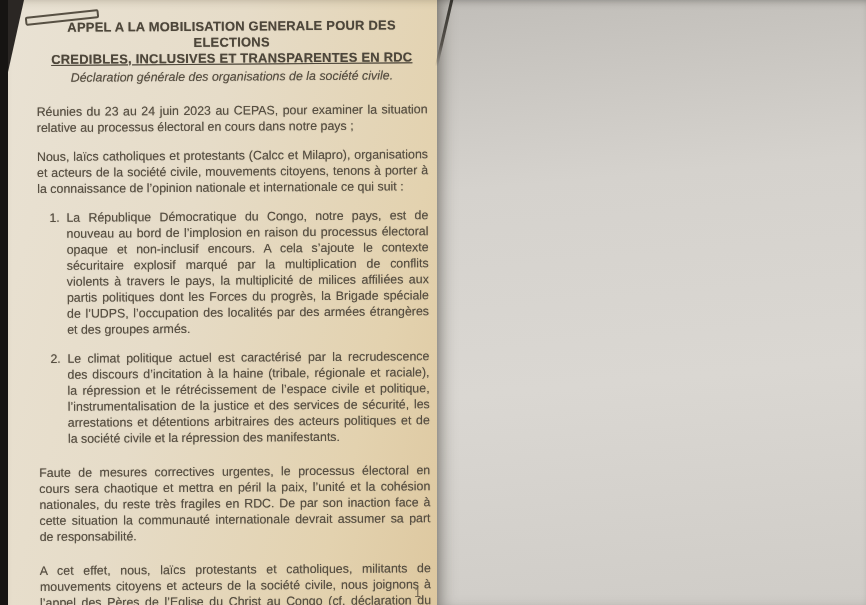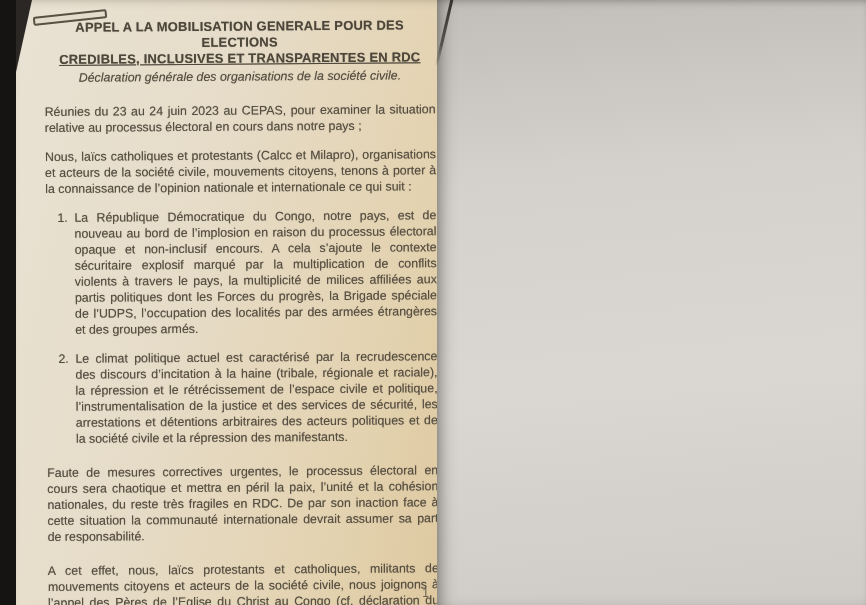--- a/index.html
+++ b/index.html
@@ -9,21 +9,21 @@
     background: #161412;
     overflow: hidden;
   }
   .photo {
     position: relative;
     width: 866px; height: 605px;
     overflow: hidden;
   }
   
   .page-left {
-    position: absolute; left: 16px; top: 0;
+    position: absolute; left: 8px; top: 0;
     width: 437px; height: 605px;
     background: linear-gradient(105deg, #e9e2d4 0%, #e6dcc8 40%, #e3d2af 78%, #ddc79e 100%);
     box-shadow: inset 0 6px 10px -6px rgba(90,80,60,.35);
   }
   
   .page-right {
     position: absolute; left: 437px; top: 0;
     width: 429px; height: 605px;
     background: linear-gradient(175deg, #c1beb9 0%, #d5d2cd 30%, #dad7d2 62%, #cfccc7 100%);
     box-shadow: inset 12px 0 16px -9px rgba(40,35,28,.5), inset 0 4px 8px -5px rgba(30,30,30,.4);

